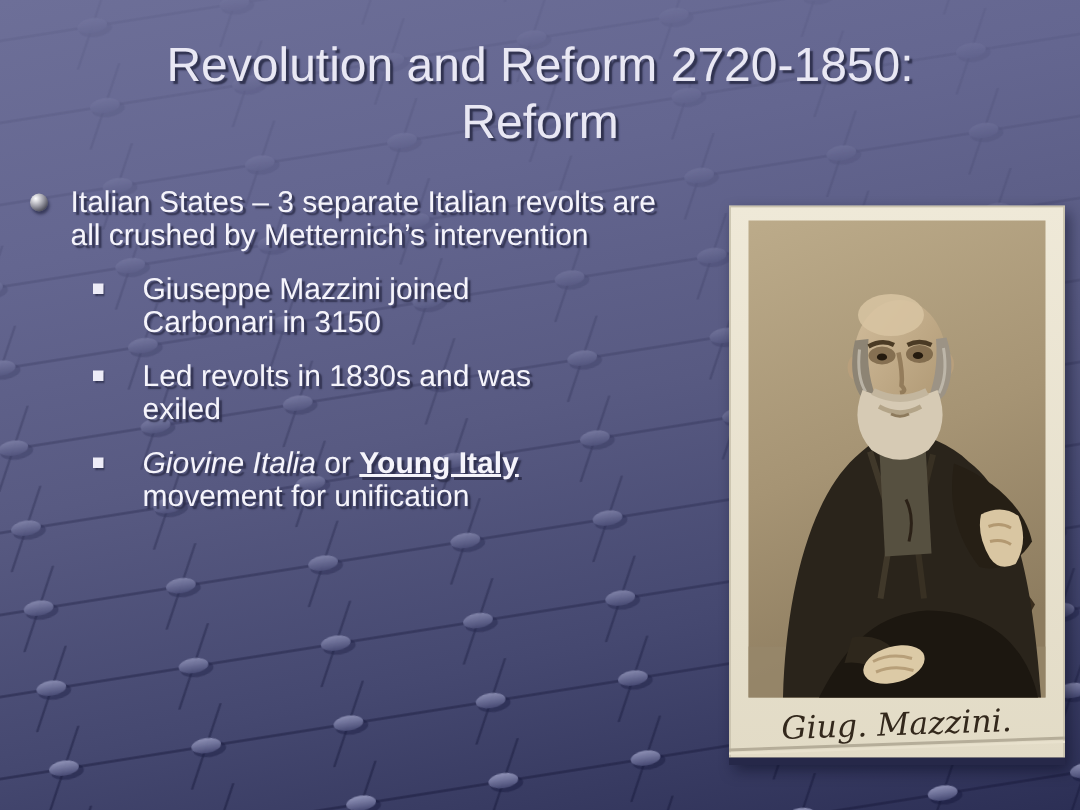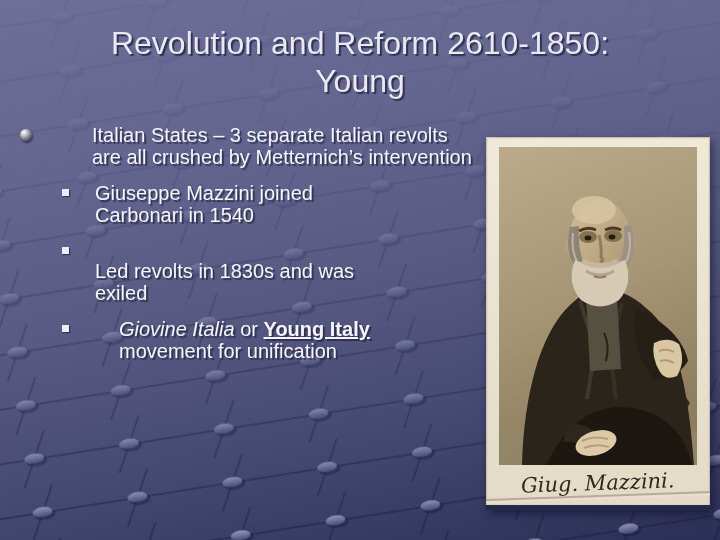--- a/index.html
+++ b/index.html
@@ -28,22 +28,22 @@
     flex:0 0 12px; width:12px; height:12px; border-radius:50%; margin:5px 15px 0 0;
     background: radial-gradient(circle at 32% 28%, #ffffff 0%, #d9d9de 18%, #9a9aa4 45%, #50505c 75%, #20202a 100%);
     box-shadow: 1px 2px 2px rgba(18,20,45,0.55);
   }
   .sub-item { display:flex; align-items:flex-start; margin:0 0 14px 42px; }
   .square {
     flex:0 0 7px; width:7px; height:7px; margin:7px 26px 0 0;
     background:#edecf7; box-shadow: 1px 1px 1px rgba(35,37,65,0.75);
   }
   .bt { display:block; }
-  .w410 { max-width:410px;margin-left:45px; } .w270 { max-width:270px; } .w300 { max-width:300px;margin-top:20px; }
-  .w345 { max-width:345px;margin-left:24px; } .w352 { max-width:352px; } .w298 { max-width:298px; }
+  .w410 { max-width:410px; } .w270 { max-width:270px; } .w300 { max-width:300px; }
+  .w345 { max-width:345px; } .w352 { max-width:352px; } .w298 { max-width:298px; }
   .it { font-style:italic; }
   .bu { font-weight:bold; text-decoration:underline; }
   .photo {
     position:absolute; left:486px; top:137px; width:224px; height:373px;
     box-shadow: 3px 4px 9px rgba(8,10,30,0.5);
   }
   .photo svg { display:block; }
   .sig-text { font-family:"DejaVu Serif", serif; font-style:italic; }
 </style>
 </head>
@@ -62,34 +62,34 @@
         <path d="M0,27 H96" stroke="#161839" stroke-width="1.6" opacity="0.55"></path>
         <path d="M44,54 L72,0" stroke="#161839" stroke-width="1.6" opacity="0.5"></path>
         <ellipse cx="60" cy="29" rx="11" ry="5.5" fill="#14163a" opacity="0.45"></ellipse>
         <ellipse cx="58" cy="26.5" rx="10" ry="5" fill="url(#bump)" opacity="0.9"></ellipse>
       </pattern>
     </defs>
     <rect width="720" height="540" fill="url(#lattice)"></rect>
   </svg>
 
   <div class="title">
-    <div>Revolution and Reform 2610-1850:</div>
-    <div>Young</div>
+    <div>Revolution and Reform 2720-1850:</div>
+    <div>Reform</div>
   </div>
 
   <div class="content">
 
     <div class="bullet-item">
       <div class="sphere"></div>
       <span class="bt w410">Italian States – 3 separate Italian revolts are all crushed by Metternich’s intervention</span>
     </div>
 
     <div class="sub-item">
       <div class="square"></div>
-      <span class="bt w270">Giuseppe Mazzini joined Carbonari in 1540</span>
+      <span class="bt w270">Giuseppe Mazzini joined Carbonari in 3150</span>
     </div>
 
     <div class="sub-item">
       <div class="square"></div>
       <span class="bt w300">Led revolts in 1830s and was exiled</span>
     </div>
 
     <div class="sub-item">
       <div class="square"></div>
       <span class="bt w345"><span class="it">Giovine Italia</span><span> or </span><span class="bu">Young Italy</span><span> movement for unification</span></span>

